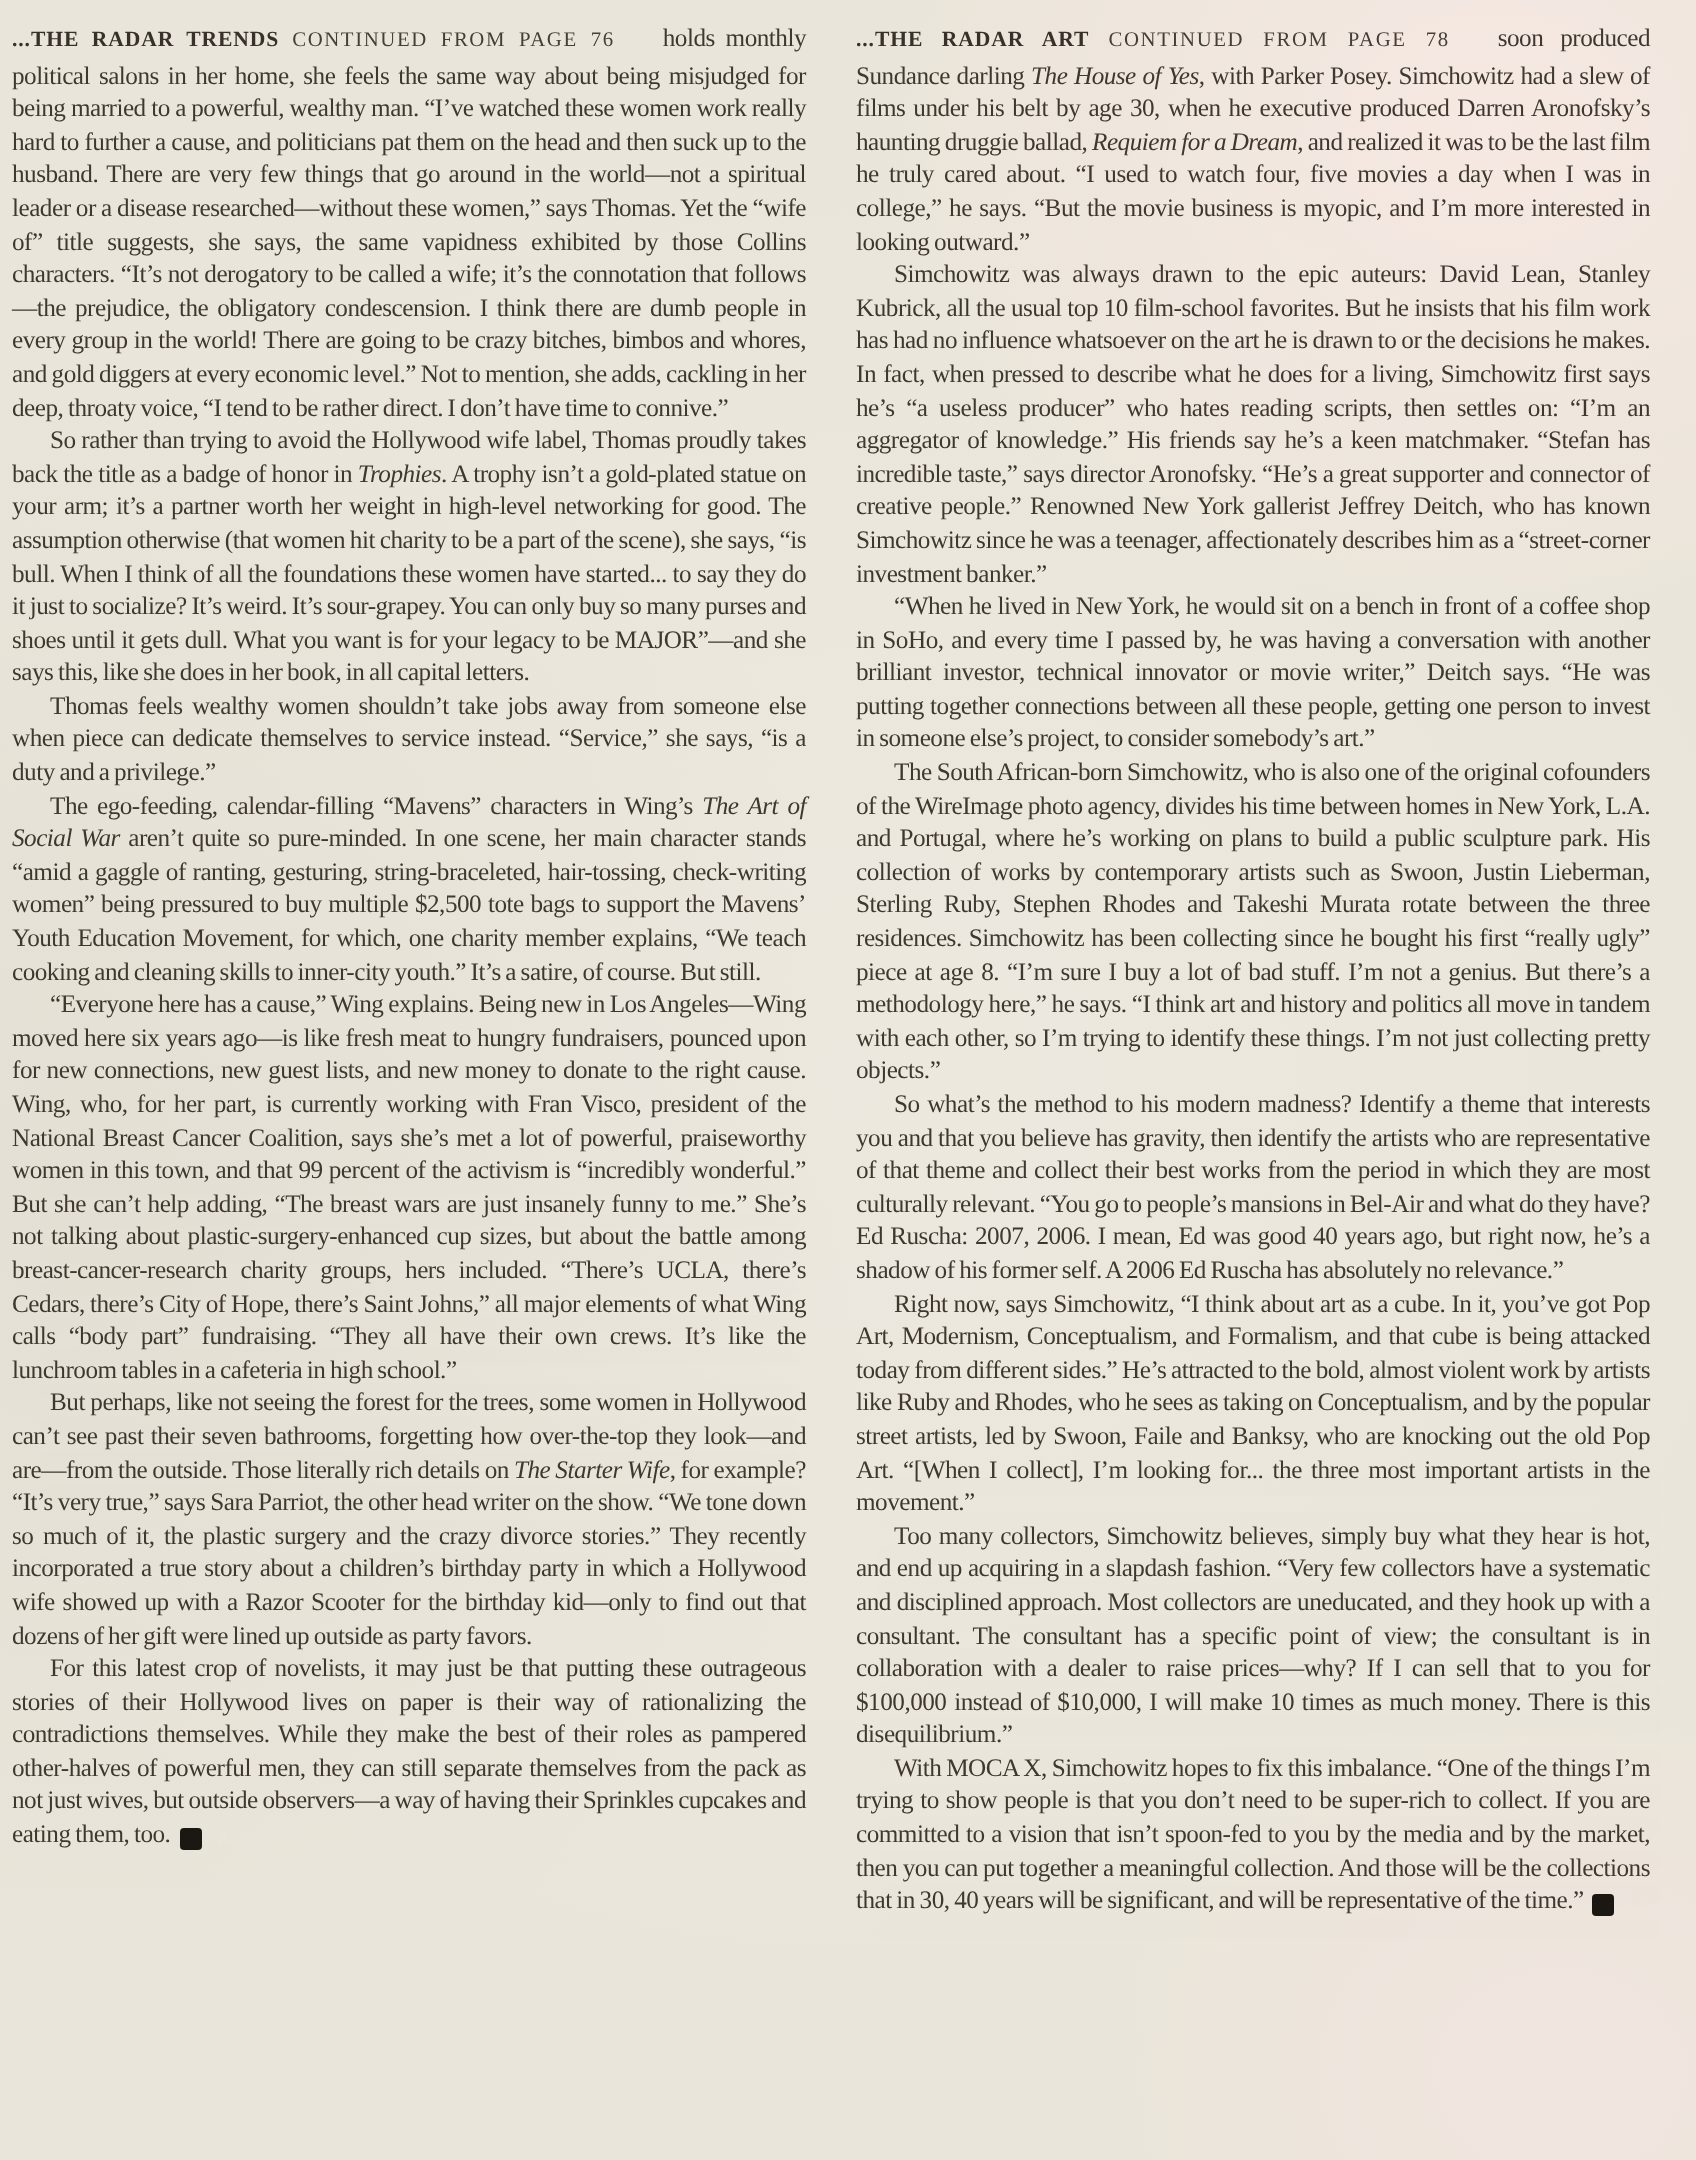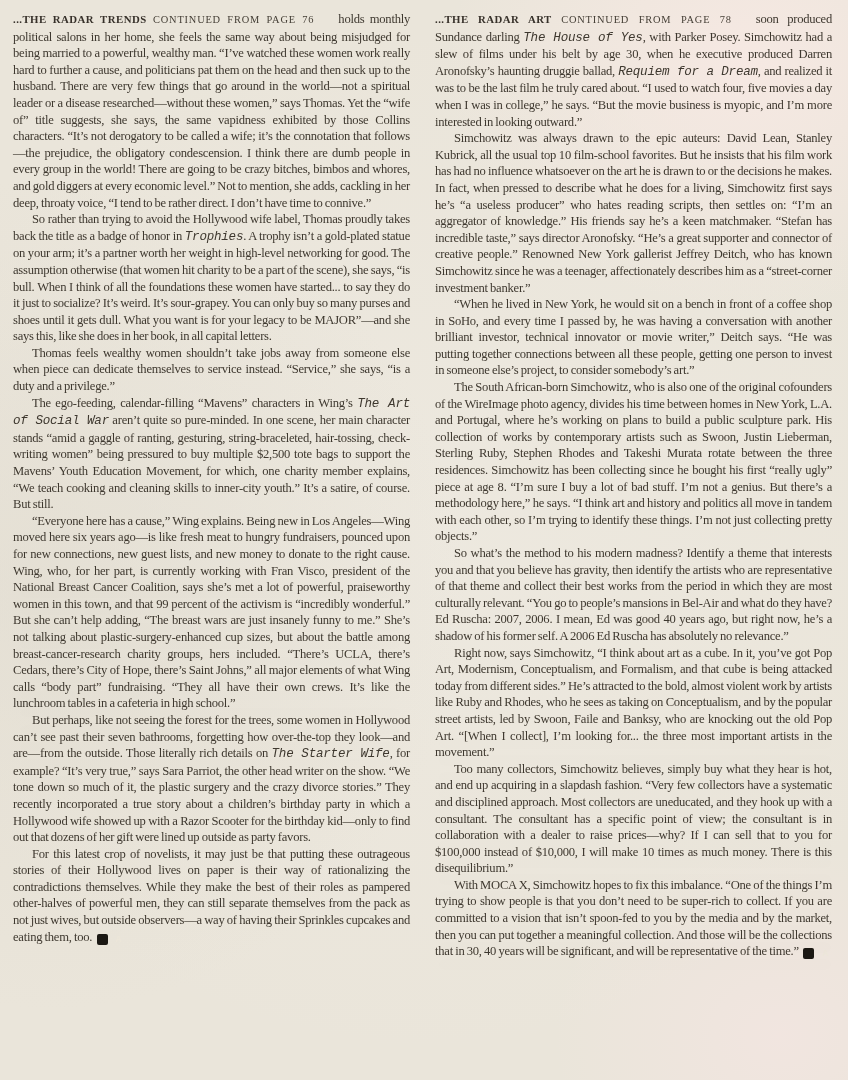--- a/index.html
+++ b/index.html
@@ -18,20 +18,21 @@
       radial-gradient(80% 60% at 50% 50%, rgba(240,236,228,.5), rgba(240,236,228,0) 80%),
       var(--bg);
   }
   .page{
     position:relative;
     box-sizing:border-box;
     width:848px;height:776px;
     padding:11px 30px 0 13px;
     display:flex;
     gap:25px;
+    justify-content:center;
   }
   .ghost{
     position:absolute;
     pointer-events:none;
     background:repeating-linear-gradient(
       to bottom,
       rgba(110,100,90,.18) 0 7px,
       rgba(110,100,90,0) 7px 17px);
     filter:blur(3px);
     opacity:.07;
@@ -60,21 +61,21 @@
     word-spacing:0;
     color:#37312a;
   }
   .runin-cont{
     font-size:10.4px;
     letter-spacing:.8px;
     word-spacing:0;
     color:#443e35;
   }
   .hdr-gap{display:inline-block;width:24px;}
-  i{font-style:italic;font-family:Liberation Mono, monospace;}
+  i{font-style:italic;}
   .marker{
     display:inline-block;
     width:11px;height:11px;
     margin-left:2px;
     background:#1b1813;
     color:#ece6d9;
     font-family:"Liberation Sans","DejaVu Sans",sans-serif;
     font-weight:bold;
     font-size:8.5px;
     line-height:11px;

